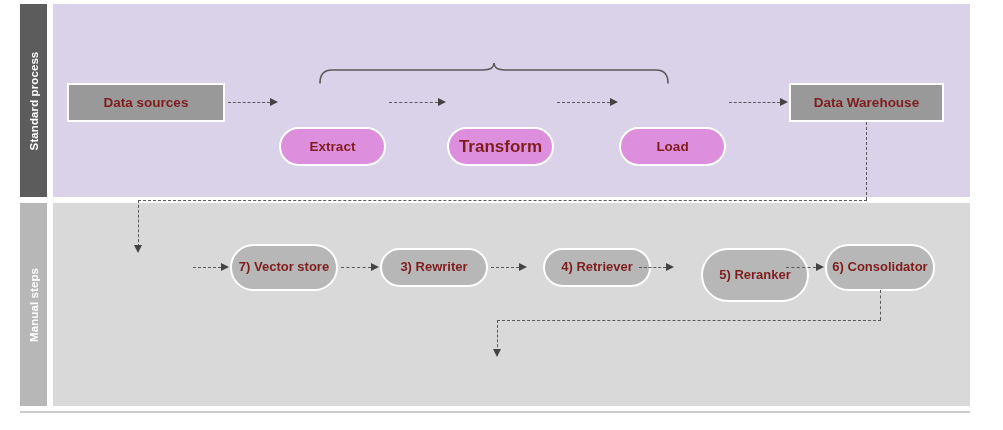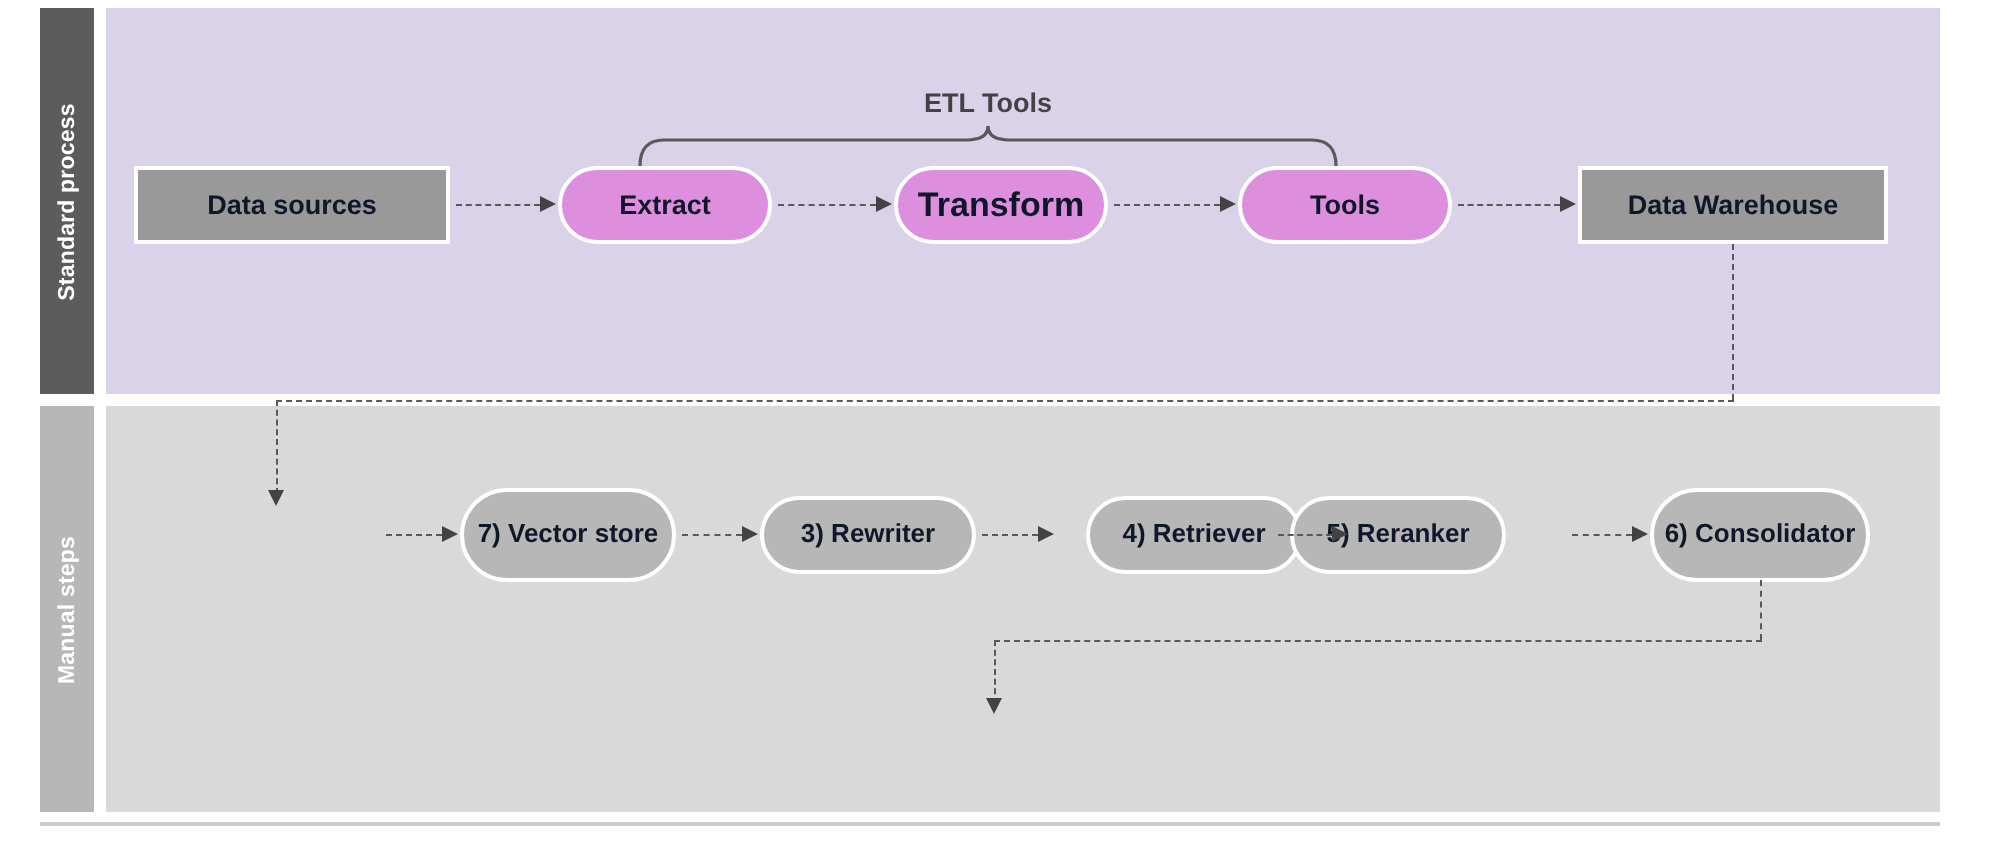--- a/index.html
+++ b/index.html
@@ -74,34 +74,34 @@
     background: #cccccc;
   }
 
   
   .node {
     position: absolute;
     display: flex;
     align-items: center;
     justify-content: center;
     text-align: center;
-    color: #0f172a;
+    color: #7f1d1d;
     font-weight: bold;
     box-sizing: border-box;
     line-height: 1.15;
   }
   .node-rect {
     border: 2px solid #ffffff;
   }
   .node-pill {
     border: 2px solid #ffffff;
     border-radius: 999px;
   }
   .grey-fill    { background: #999999; }
-  .orchid-fill  { background: #dd8fdd; }
+  .orchid-fill  { background: #dd8fdd; margin-top: 44px; }
   .muted-fill   { background: #b7b7b7; }
   .yellow-fill  { background: #fcd976; }
 
   
   .hline, .vline {
     position: absolute;
   }
   .hline {
     height: 0;
     border-top: 1.6px dashed #595959;
@@ -159,41 +159,40 @@
 
   <div class="lane" id="lane-manual">
     <div class="lane-header">
       <span class="lane-header-label">Manual steps</span>
     </div>
     <div class="lane-body"></div>
   </div>
 
   <div id="bottom-rule"></div>
 
-  <div id="etl-label">ETL Tools</div>
   <div id="etl-brace">
     <svg width="352" height="22" viewBox="0 0 352 22">
       <path d="M 2 21 Q 2 8 14 8 L 165 8 Q 176 8 176 1 Q 176 8 187 8 L 338 8 Q 350 8 350 21" fill="none" stroke="#595959" stroke-width="1.6" stroke-linecap="round"></path>
     </svg>
   </div>
 
   <div class="node node-rect grey-fill" style="left:67px; top:83px; width:158px; height:39px; font-size:13.5px;">
     <span>Data sources</span>
   </div>
 
   <div class="node node-pill orchid-fill" style="left:279px; top:83px; width:107px; height:39px; font-size:13.5px;">
     <span>Extract</span>
   </div>
 
   <div class="node node-pill orchid-fill" style="left:447px; top:83px; width:107px; height:39px; font-size:17px;">
     <span>Transform</span>
   </div>
 
   <div class="node node-pill orchid-fill" style="left:619px; top:83px; width:107px; height:39px; font-size:13.5px;">
-    <span>Tools</span>
+    <span>Load</span>
   </div>
 
   <div class="node node-rect grey-fill" style="left:789px; top:83px; width:155px; height:39px; font-size:13.5px;">
     <span>Data Warehouse</span>
   </div>
 
   <div class="hline" style="left:228px; top:102px; width:42px;"></div>
   <div class="arrow-right" style="left:270px; top:98px;"></div>
 
   <div class="hline" style="left:389px; top:102px; width:49px;"></div>
@@ -216,21 +215,21 @@
   </div>
 
   <div class="node node-pill muted-fill" style="left:380px; top:248px; width:108px; height:39px; font-size:13px;">
     <span>3) Rewriter</span>
   </div>
 
   <div class="node node-pill muted-fill" style="left:543px; top:248px; width:108px; height:39px; font-size:13px;">
     <span>4) Retriever</span>
   </div>
 
-  <div class="node node-pill muted-fill" style="left:645px; top:248px; width:108px; height:39px; font-size:13px;text-align:center;">
+  <div class="node node-pill muted-fill" style="left:701px; top:248px; width:108px; height:54px; font-size:13px;text-align:center;">
     <span>5) Reranker</span>
   </div>
 
   <div class="node node-pill muted-fill" style="left:825px; top:244px; width:110px; height:47px; font-size:13px;">
     <span>6) Consolidator</span>
   </div>
 
   <div class="hline" style="left:193px; top:267px; width:28px;"></div>
   <div class="arrow-right" style="left:221px; top:263px;"></div>
 

